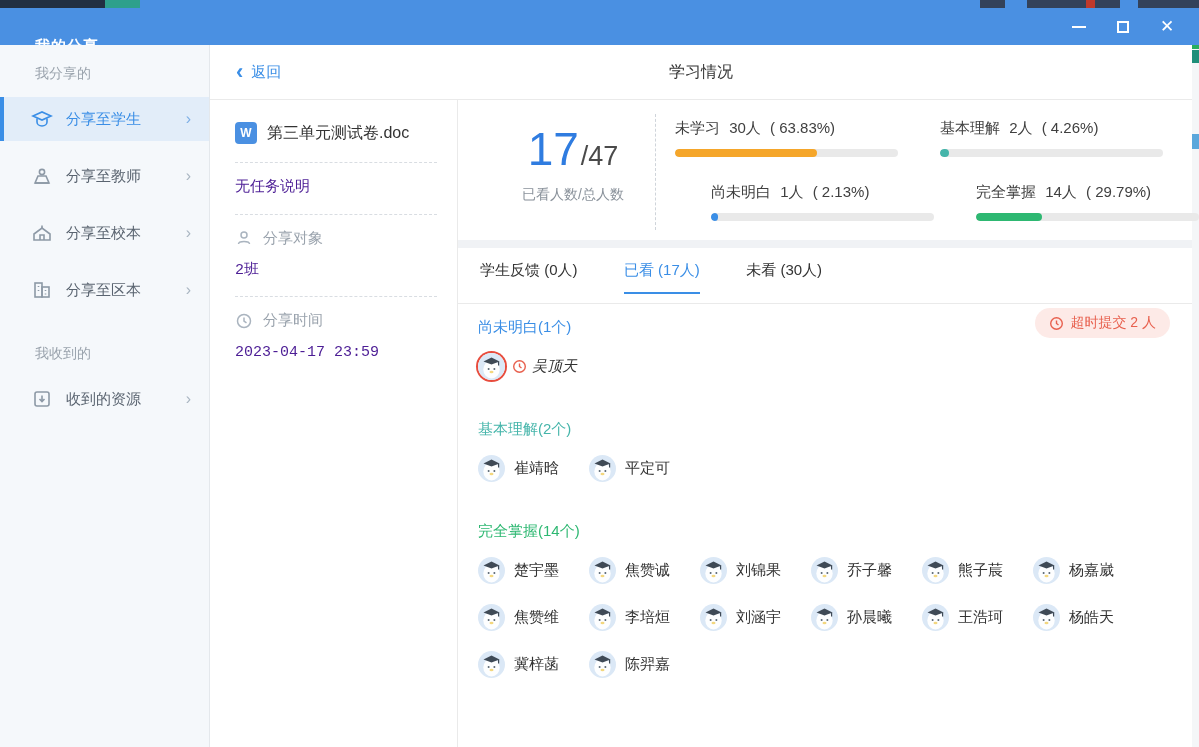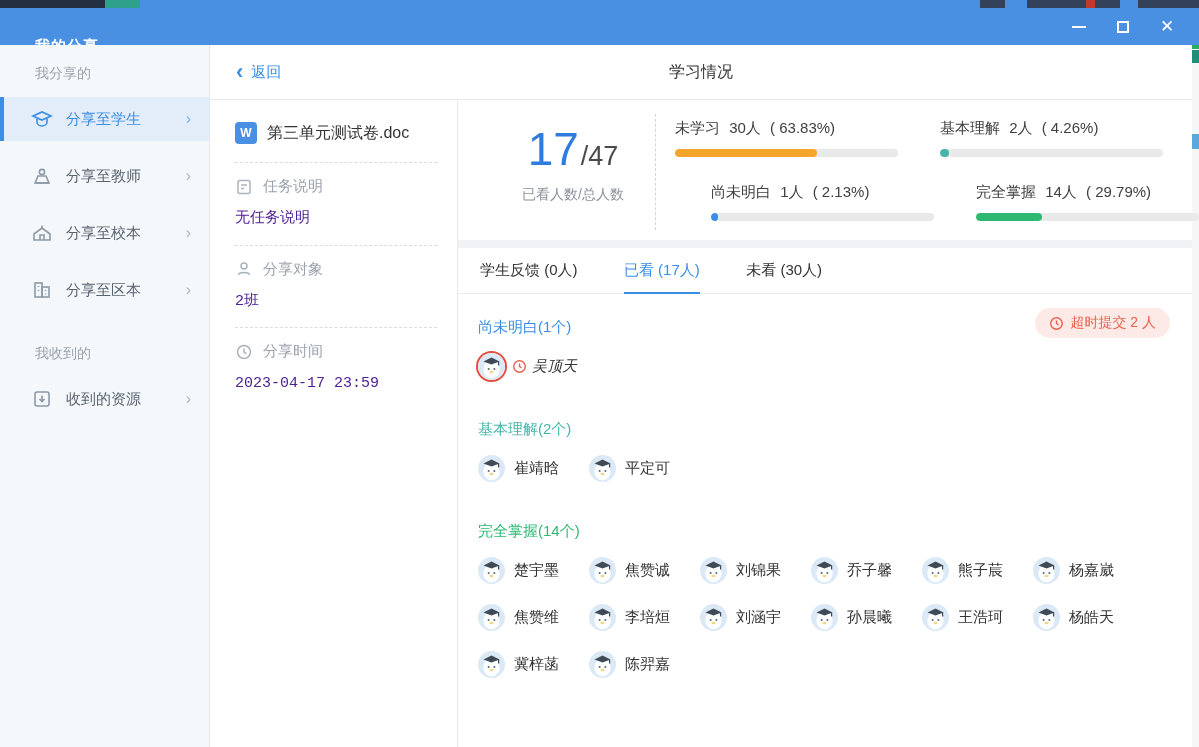--- a/index.html
+++ b/index.html
@@ -68,21 +68,21 @@
   .stat-col.mid { left:217px; } .stat-col.rgt { left:482px; }
   .bar-block { margin-top:19px; }
   .bar-block + .bar-block { margin-top:26px;margin-left:36px; }
   .bar-label { font-size:15px; color:#404040; margin-bottom:11px; }
   .bar-label span { margin-right:5px; }
   .bar-track { width:223px; height:8px; border-radius:4px; background:#e9e9e9; overflow:hidden; }
   .bar-fill { height:8px; border-radius:4px; min-width:7px; }
 
   .band { position:absolute; left:0; top:140px; width:734px; height:8px; background:#f0f2f5; }
 
-  .tabs { position:absolute; left:0; top:148px; width:734px; height:46px; border-bottom:1px solid #eaeaea; padding-left:22px; }
+  .tabs { position:absolute; left:0; top:148px; width:734px; height:56px; border-bottom:1px solid #eaeaea; padding-left:22px; }
   .tab { display:inline-block; height:46px; line-height:44px; margin-right:42px; font-size:15px; color:#333; cursor:pointer; }
   .tab.active { color:#3a8ee6; border-bottom:2px solid #3a8ee6; }
 
   .content { position:absolute; left:0; top:194px; width:734px; height:453px; padding:14px 20px 0 20px; overflow:hidden; }
   .badge { position:absolute; right:22px; top:14px; background:#fdeae7; color:#e8604e; font-size:14px;
            border-radius:15px; padding:6px 14px; display:flex; align-items:center; }
   .badge svg { margin-right:6px; }
   .group-title { font-size:15px; margin:10px 0 16px 0; }
   .member-grid { display:flex; flex-wrap:wrap; }
   .member { width:111px; display:flex; align-items:center; margin-bottom:20px; }
@@ -199,27 +199,20 @@
     </div>
   </div>
 
   <div class="doc-panel">
     <div class="doc-row">
       <span class="doc-icon">W</span>
       <span>第三单元测试卷.doc</span>
     </div>
     <div class="dashed"></div>
 
-    <div class="meta-label">
-      <svg width="18" height="18" viewBox="0 0 18 18" fill="none" stroke-width="1.5">
-          <rect x="3" y="2.5" width="12" height="13" rx="2"></rect>
-          <path d="M6 7 H12 M6 10.5 H9"></path>
-        </svg>
-      <span>任务说明</span>
-    </div>
     <div class="meta-value">无任务说明</div>
     <div class="dashed"></div>
 
     <div class="meta-label">
       <svg width="18" height="18" viewBox="0 0 18 18" fill="none" stroke-width="1.5">
           <circle cx="9" cy="6" r="3"></circle>
           <path d="M3.5 15 C3.5 11.5 14.5 11.5 14.5 15"></path>
         </svg>
       <span>分享对象</span>
     </div>

